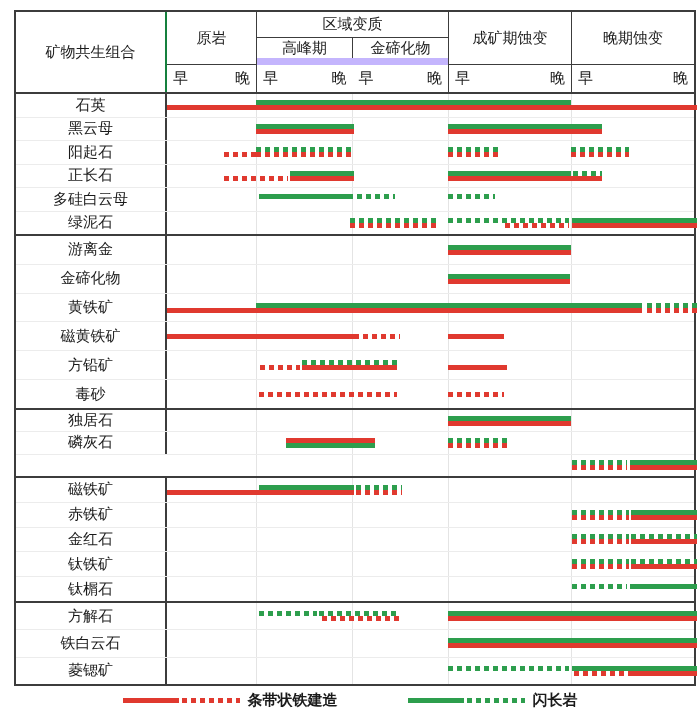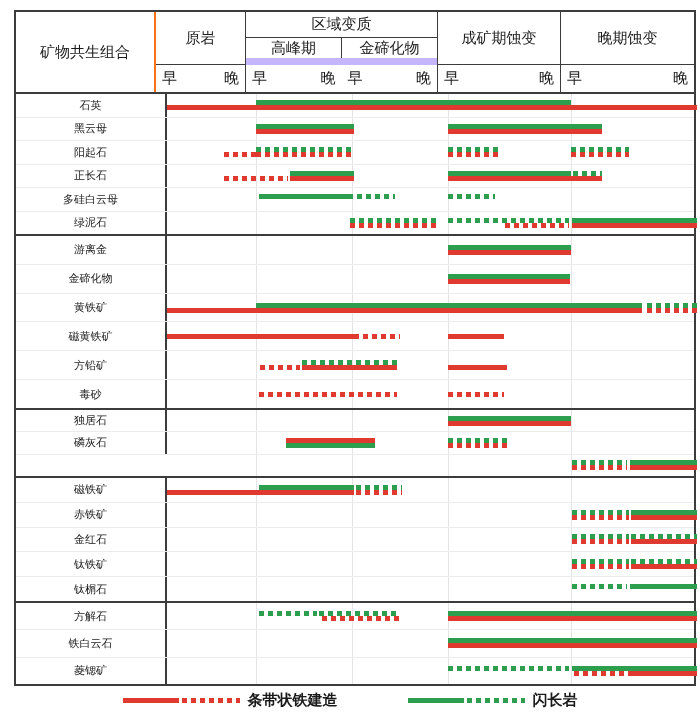--- a/index.html
+++ b/index.html
@@ -1,41 +1,41 @@
 <!DOCTYPE html>
 <html style="--red: #e0392f; --green: #2d9e4d;"><head>
 <meta charset="utf-8">
 <style>
   html,body{margin:0;padding:0;background:#fff;}
   body{width:700px;height:713px;overflow:hidden;font-family:"Liberation Sans","DejaVu Sans",sans-serif;color:#1a1a1a;}
   .table{position:absolute;left:14px;top:10px;width:682px;height:676px;border:2px solid #3c3c3c;box-sizing:border-box;display:flex;flex-direction:column;background:#fff;}
   
   .header{height:82px;display:flex;border-bottom:2px solid #3c3c3c;box-sizing:border-box;font-size:15px;}
-  .h-label{width:140px;box-sizing:border-box;border-right:2px solid #f97316;display:flex;align-items:center;justify-content:center;}
+  .h-label{width:151px;box-sizing:border-box;border-right:2px solid #15803d;display:flex;align-items:center;justify-content:center;}
   .h-col{box-sizing:border-box;display:flex;flex-direction:column;}
   .h-col + .h-col{border-left:1px solid #3c3c3c;}
   .w-proto{width:89px;}
   .w-region{width:192px;}
   .w-ore{width:123px;}
   .w-late{flex:1;}
   .h-main{height:53px;border-bottom:1px solid #3c3c3c;display:flex;align-items:center;justify-content:center;box-sizing:border-box;}
   .h-top{height:26px;border-bottom:1px solid #3c3c3c;display:flex;align-items:center;justify-content:center;box-sizing:border-box;}
   .h-mid{height:27px;border-bottom:7px solid #c4b5fd;display:flex;box-sizing:border-box;}
   .h-mid-cell{flex:1;display:flex;align-items:center;justify-content:center;box-sizing:border-box;}
   .h-mid-cell.first{border-right:1px solid #3c3c3c;}
   .h-sub{flex:1;display:flex;align-items:center;}
   .half{flex:1;display:flex;justify-content:space-between;padding:0 6px;box-sizing:border-box;}
   
   .body{flex:1;display:flex;flex-direction:column;}
   .group{position:relative;display:flex;flex-direction:column;border-bottom:2px solid #3c3c3c;box-sizing:border-box;}
   .group:last-child{border-bottom:none;flex:1;font-family:Liberation Serif, serif;}
   .gridline{position:absolute;top:0;bottom:0;width:1px;background:#e4e4e4;z-index:0;}
   .mrow{flex:1;position:relative;display:flex;z-index:1;}
   .mrow:not(:last-child){border-bottom:1px solid #ececec;}
-  .mlabel{width:151px;box-sizing:border-box;border-right:2px solid #3c3c3c;display:flex;align-items:center;justify-content:center;font-size:11px;background:transparent;z-index:2;}
+  .mlabel{width:151px;box-sizing:border-box;border-right:2px solid #3c3c3c;display:flex;align-items:center;justify-content:center;font-size:15px;background:transparent;z-index:2;}
   .bar{position:absolute;height:5px;z-index:1;}
   .bar.t{top:calc(50% - 5px);}
   .bar.b{top:50%;}
   .bar.m{top:calc(50% - 2.5px);}
   .bar.r.s{background:var(--red);}
   .bar.g.s{background:var(--green);}
   .bar.r.d{background:repeating-linear-gradient(90deg,var(--red) 0 5px,transparent 5px 9px);}
   .bar.g.d{background:repeating-linear-gradient(90deg,var(--green) 0 5px,transparent 5px 9px);}
   
   .legend{position:absolute;left:0;top:688px;width:700px;height:24px;display:flex;align-items:center;justify-content:center;gap:70px;font-size:15px;}

